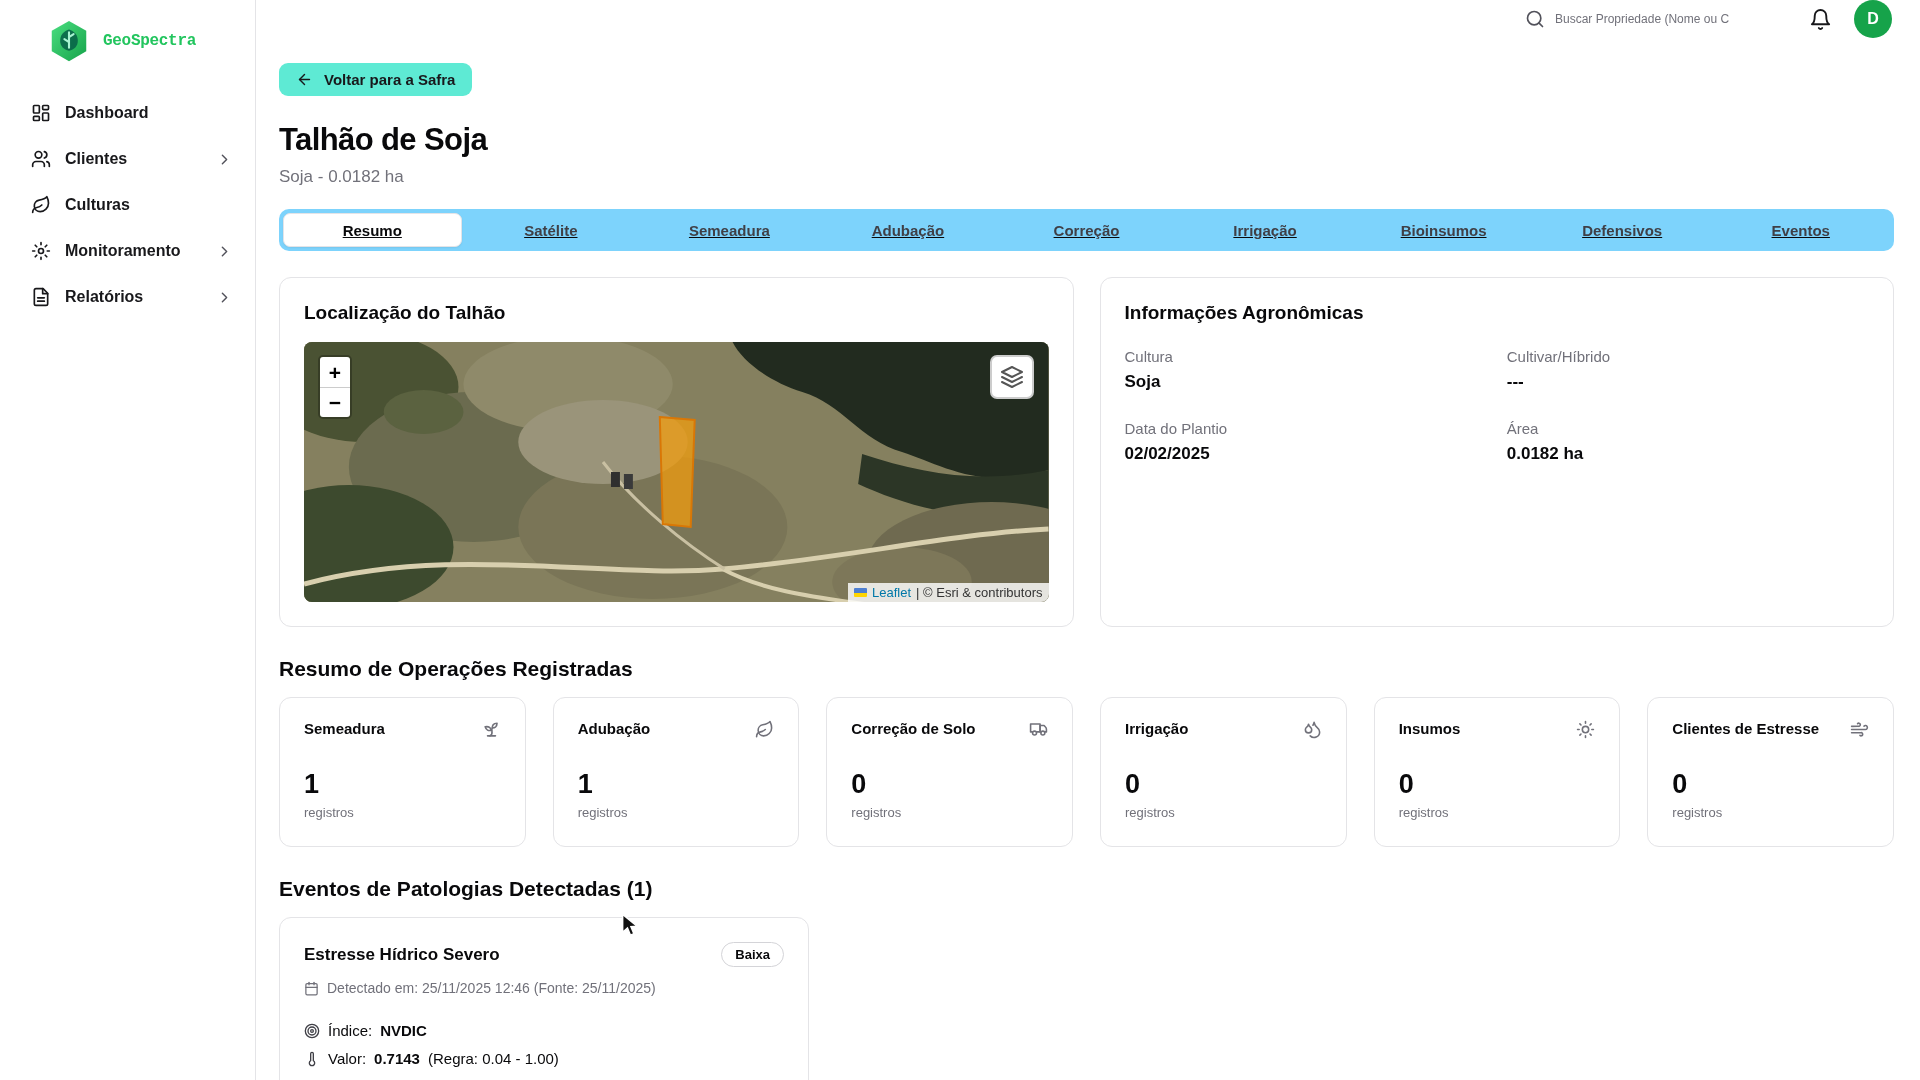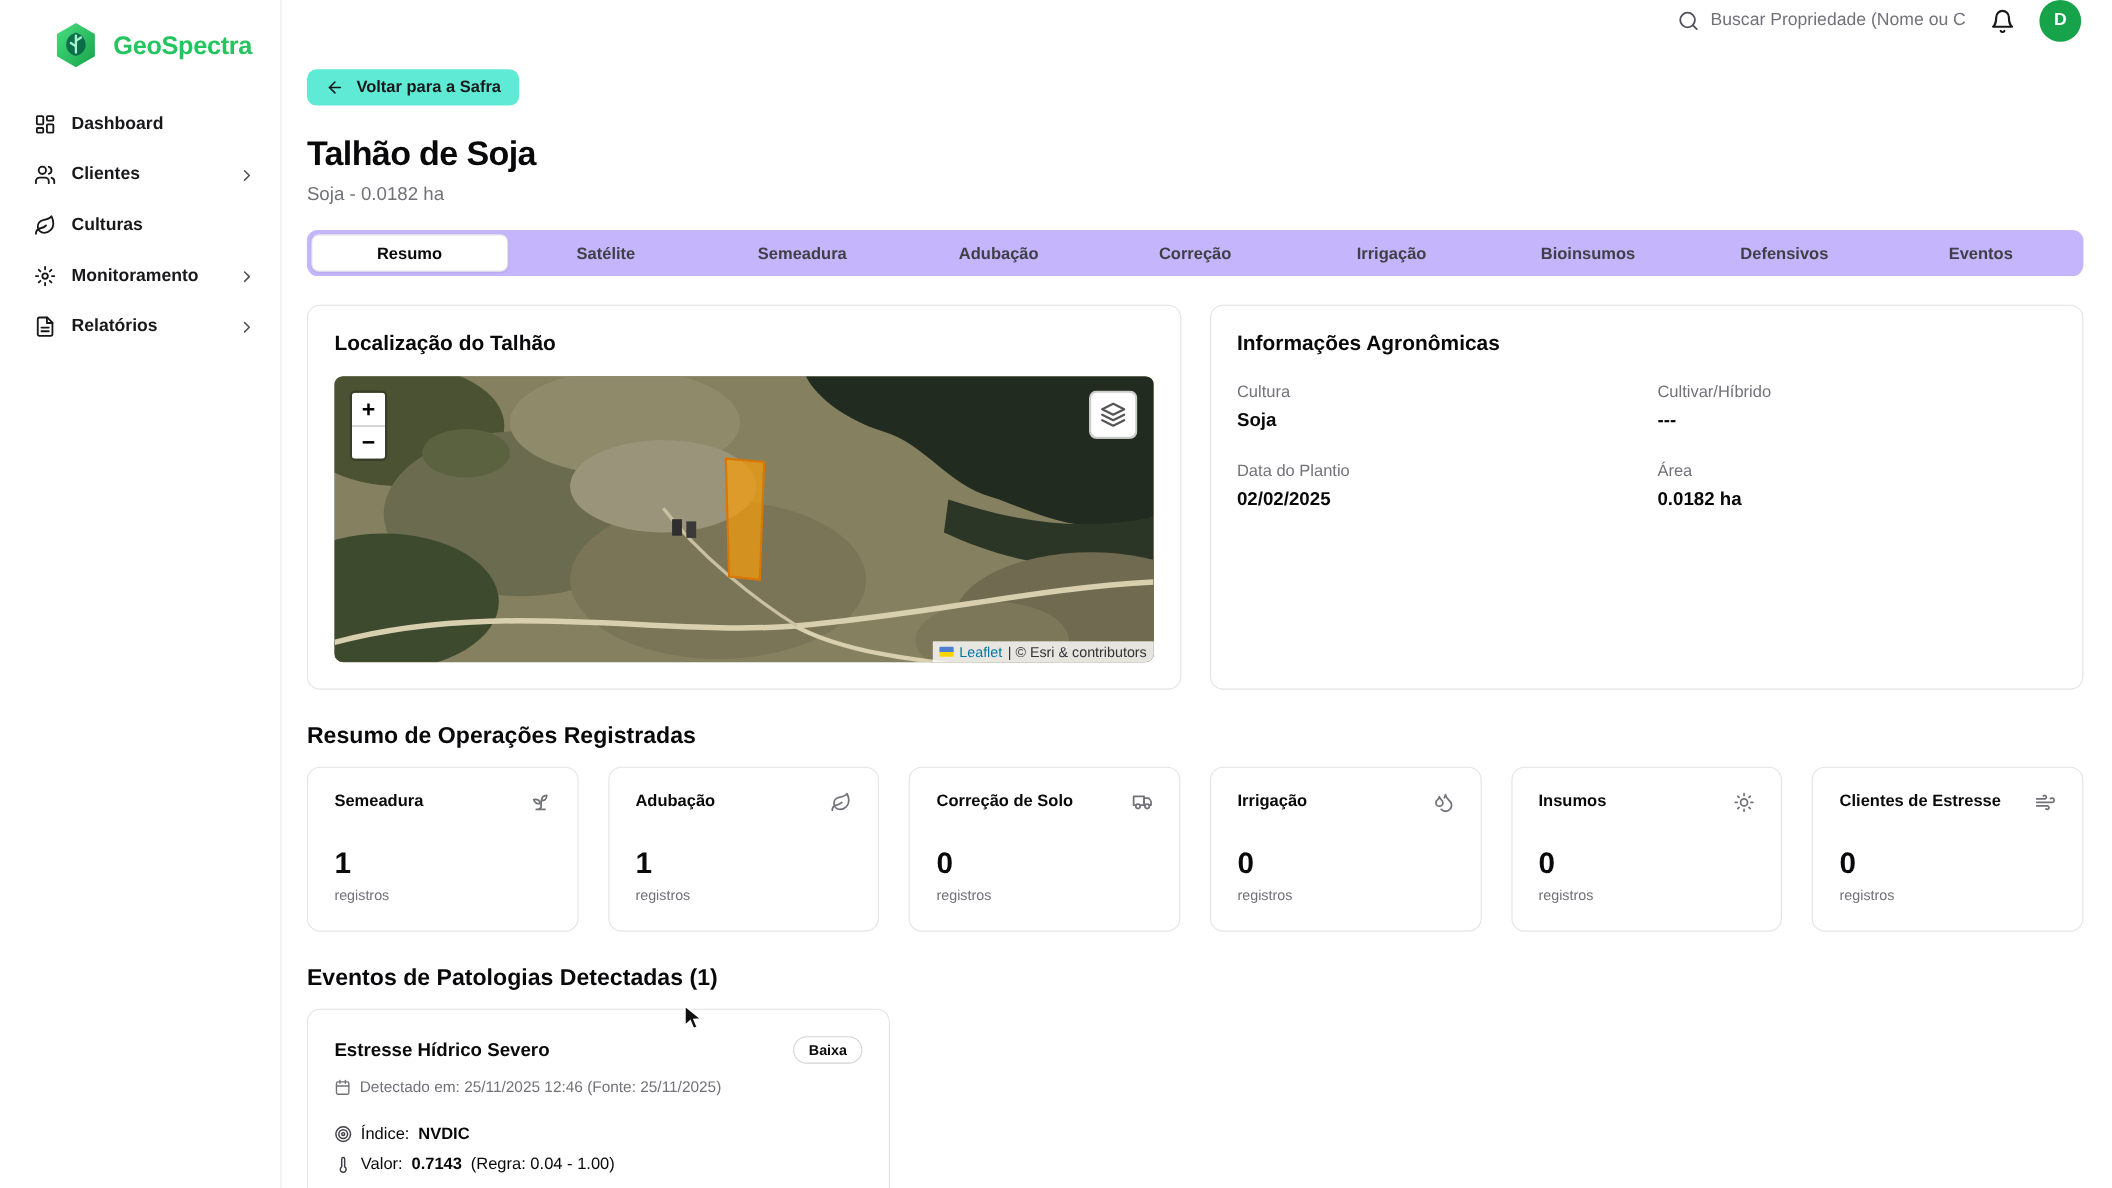--- a/index.html
+++ b/index.html
@@ -4,53 +4,53 @@
 <style>
   * { box-sizing: border-box; margin: 0; padding: 0; }
   html, body { width: 1920px; height: 1080px; overflow: hidden; }
   body { font-family: "Liberation Sans", sans-serif; background: #ffffff; color: #09090b; }
   .app { display: flex; width: 1920px; height: 1080px; position: relative; }
 
   
   .sidebar { width: 256px; flex-shrink: 0; background: #fff; border-right: 1px solid #e4e4e7; }
   .logo-row { display: flex; align-items: center; gap: 11px; padding: 18px 0 16px 46px; cursor: pointer; }
   .logo-mark { width: 46px; height: 46px; }
-  .logo-text { font-size: 23px; font-weight: 800; color: var(--brand, #22c55e); letter-spacing: -0.3px; }
+  .logo-text { font-size: 16px; font-weight: 800; color: var(--brand, #22c55e); letter-spacing: -0.3px; font-family: Liberation Mono, monospace; }
   .nav { padding: 14px 14px 0 18px; display: flex; flex-direction: column; gap: 8px; }
   .nav-item { display: flex; align-items: center; gap: 14px; padding: 9px 8px 9px 13px; border-radius: 8px;
               cursor: pointer; color: #18181b; font-size: 16px; font-weight: 600; background: transparent;
               border: none; text-align: left; width: 100%; font-family: inherit; }
   .ico { fill: none; stroke-width: 2; stroke-linecap: round; stroke-linejoin: round; }
   .nav-item .mi { width: 20px; height: 20px; stroke: #18181b; flex-shrink: 0; }
   .nav-item .chev { margin-left: auto; width: 17px; height: 17px; stroke: #52525b; }
 
   
   .main { flex: 1; display: flex; flex-direction: column; background: #fff; min-width: 0; }
   .topbar { height: 64px; display: flex; align-items: center; justify-content: flex-end; gap: 22px; padding: 0 28px; }
   .search-box { display: flex; align-items: center; gap: 10px; }
   .search-box .mi { width: 20px; height: 20px; stroke: #52525b; }
-  .search-input { border: none; outline: none; font-size: 16px; width: 232px; color: #4c1d95;
+  .search-input { border: none; outline: none; font-size: 12px; width: 232px; color: #4c1d95;
                   font-family: inherit; background: transparent; }
   .search-input::placeholder { color: #71717a; }
   .icon-btn { background: none; border: none; cursor: pointer; display: flex; align-items: center; }
   .icon-btn .mi { width: 23px; height: 23px; stroke: #18181b; }
   .avatar { width: 38px; height: 38px; border-radius: 50%; background: var(--avatar, #16a34a); color: #fff;
             font-weight: 700; font-size: 16px; display: flex; align-items: center; justify-content: center; cursor: pointer; }
 
   
   .content { padding: 25px 26px 0 23px; }
   .back-btn { display: inline-flex; align-items: center; gap: 11px; background: #5eead4; border: none;
               border-radius: 9px; padding: 8px 17px; font-size: 15px; font-weight: 600; color: #18181b;
               cursor: pointer; font-family: inherit; }
   .back-btn .mi { width: 17px; height: 17px; stroke: #18181b; }
   .page-title { font-size: 31px; font-weight: 800; letter-spacing: -0.6px; margin-top: 26px; }
   .page-subtitle { font-size: 17px; color: #71717a; margin-top: 9px; }
 
-  .tabs { margin-top: 22px; background: #c4b5fd; border-radius: 10px; padding: 4px;
-          display: grid; grid-template-columns: repeat(9, 1fr); height: 42px; }
+  .tabs { margin-top: 22px; background: #7dd3fc; border-radius: 10px; padding: 4px;
+          display: grid; grid-template-columns: repeat(9, 1fr); height: 42px; text-decoration: underline; }
   .tab { border: none; background: transparent; font-size: 15px; font-weight: 600; color: #3f3f46;
          border-radius: 7px; cursor: pointer; font-family: inherit; }
   .tab.active { background: #fff; color: #09090b; border: 1px solid #e4e4e7; box-shadow: 0 1px 2px rgba(0,0,0,.06); }
 
   .two-col { display: grid; grid-template-columns: 1fr 1fr; gap: 26px; margin-top: 26px; }
   .card { background: #fff; border: 1px solid #e4e4e7; border-radius: 12px; padding: 24px; }
   .card-title { font-size: 19px; font-weight: 700; }
 
   
   .map-wrap { position: relative; margin-top: 18px; height: 260px; border-radius: 8px; overflow: hidden;

